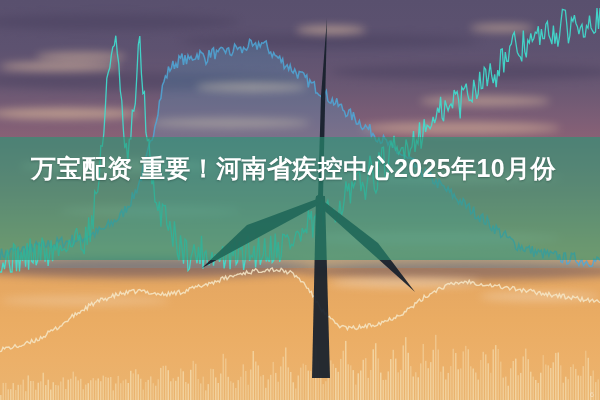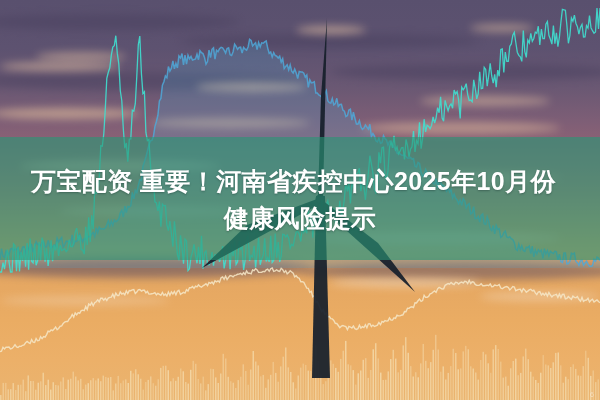--- a/index.html
+++ b/index.html
@@ -42,21 +42,21 @@
 
   
   .band{
     position:absolute;left:0;width:600px;
     top:137px;height:123px;
     background:rgba(40,150,118,.62);
   }
   
   .titlewrap{
     position:absolute;left:0;width:600px;top:150px;height:100px;
-    display:flex;flex-direction:column;align-items:center;justify-content:center;
+    display:flex;flex-direction:column;align-items:center;justify-content:space-between;
     z-index:6;
   }
   .tline{
     color:#ffffff;font-weight:700;font-size:25px;line-height:37px;
     letter-spacing:.4px;white-space:nowrap;
     text-shadow:0 1px 2px rgba(30,60,55,.45);
   }
   .tline1{align-self:flex-start;margin-left:31px;}
   .tline2{align-self:center;}
   .wm{
@@ -361,17 +361,16 @@
 
         <circle cx="320" cy="199" r="4.5"></circle>
       </g>
     </svg>
   </div>
 
   <div class="band"></div>
 
   <div class="titlewrap">
     <div class="tline tline1">万宝配资 重要！河南省疾控中心2025年10月份</div>
-    <div class="tline tline2">健康风险提示</div>
   </div>
 
   <div class="wm">6</div>
 </div>
 
 </body></html>

